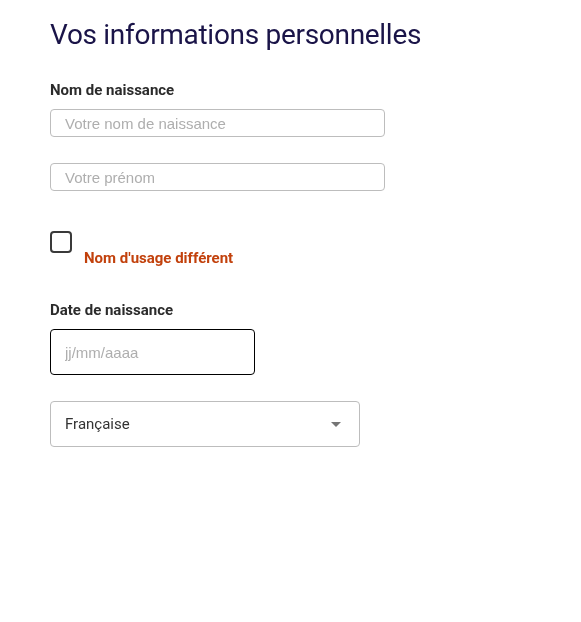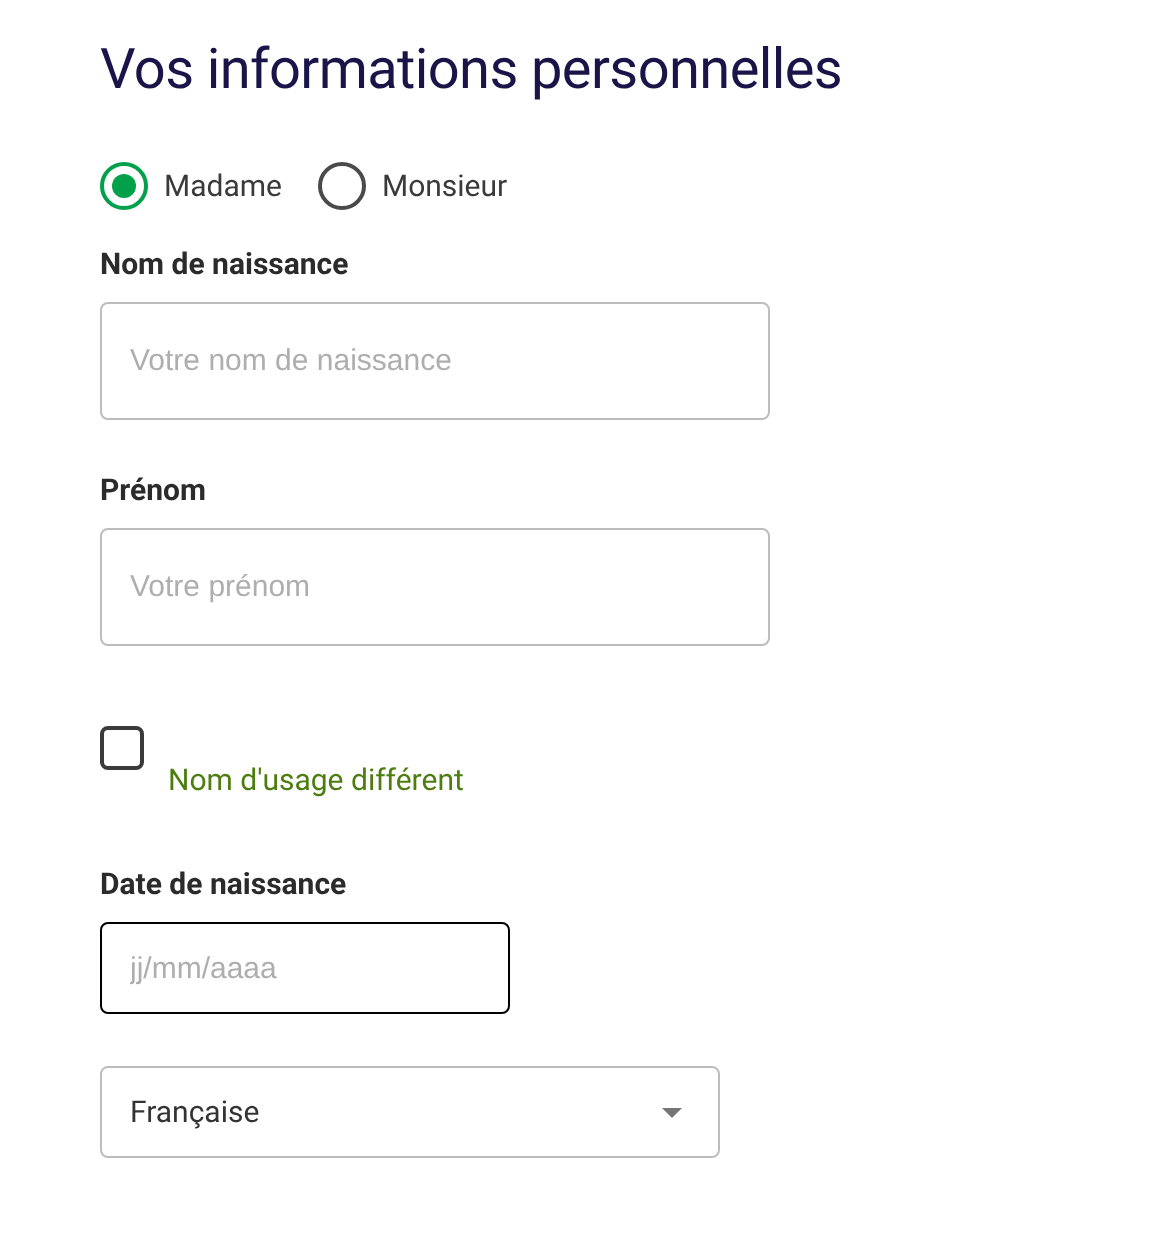--- a/index.html
+++ b/index.html
@@ -61,21 +61,21 @@
   }
   .radio-text {
     font-size: 15px;
     color: #3a3a3a;
   }
   .field {
     margin-bottom: 26px;
   }
   .text-input {
     width: 335px;
-    height: 59px;
+    height: 28px;
     border: 1px solid #bdbdbd;
     border-radius: 4px;
     padding: 0 14px;
     font-size: 15px;
     color: #333;
     background: #fff;
     outline: none;
   }
   .text-input::placeholder {
     color: #aeaeae;
@@ -104,22 +104,22 @@
   }
   .checkbox-box {
     width: 22px;
     height: 22px;
     border: 2px solid #3a3a3a;
     border-radius: 4px;
     flex-shrink: 0;
   }
   .checkbox-label {
     font-size: 15px;
-    font-weight: 400;
-    color: #4d7c0f;
+    font-weight: 700;
+    color: #c2410c;
     margin-top: 32px;
   }
   .select-wrap {
     position: relative;
     width: 310px;
   }
   .select-box {
     width: 100%;
     height: 46px;
     border: 1px solid #bdbdbd;
@@ -141,37 +141,26 @@
     border-top: 5px solid #757575;
     margin-right: 4px;
   }
 </style>
 </head>
 <body>
 
 <h1>Vos informations personnelles</h1>
 
 <div class="field">
-  <div class="radio-row">
-    <div class="radio-item">
-      <span class="radio-outer radio-selected"></span>
-      <span class="radio-text">Madame</span>
-    </div>
-    <div class="radio-item">
-      <span class="radio-outer radio-unselected"></span>
-      <span class="radio-text">Monsieur</span>
-    </div>
-  </div>
 
   <span class="label">Nom de naissance</span>
   <input class="text-input" type="text" placeholder="Votre nom de naissance" style="">
 </div>
 
 <div class="field">
-  <span class="label">Prénom</span>
   <input class="text-input" type="text" placeholder="Votre prénom" style="">
 </div>
 
 <div class="checkbox-row">
   <span class="checkbox-box"></span>
   <span class="checkbox-label">Nom d'usage différent</span>
 </div>
 
 <div class="field">
   <span class="label">Date de naissance</span>

